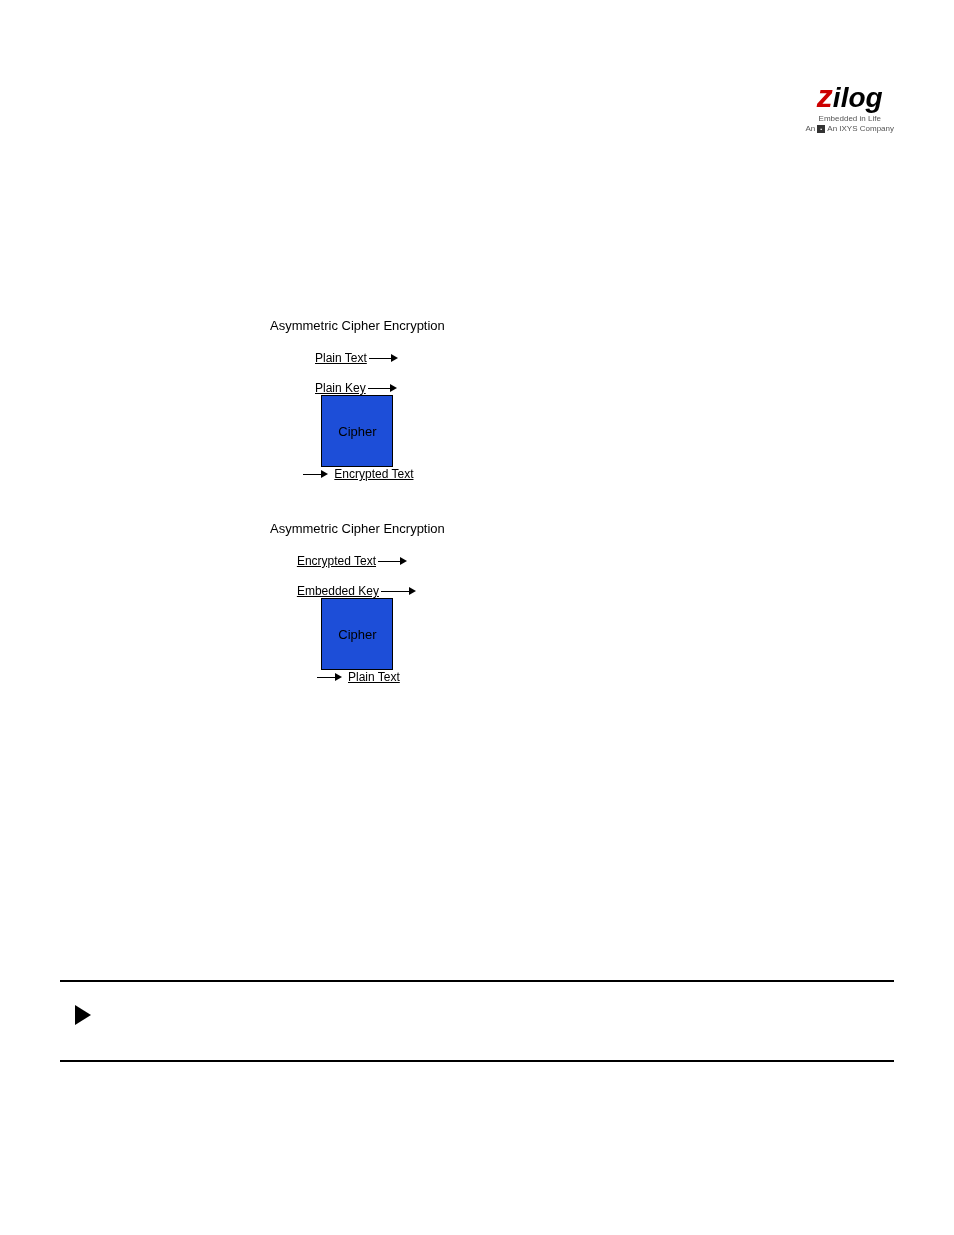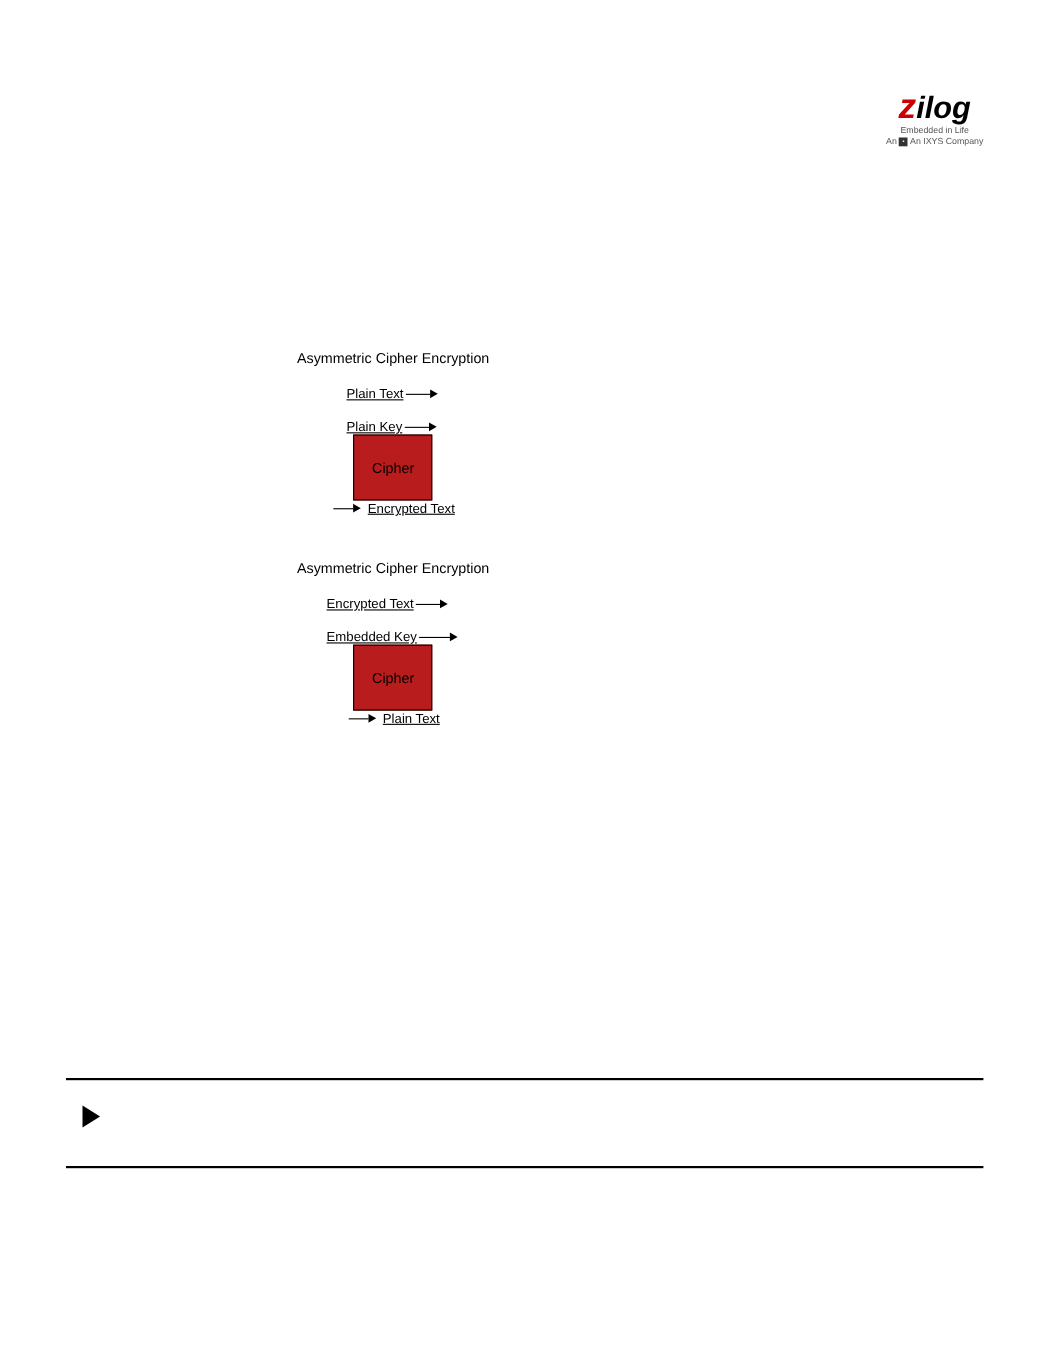--- a/index.html
+++ b/index.html
@@ -81,28 +81,28 @@
     
     .section-title {
       font-size: 13px;
       color: #000;
       margin-bottom: 18px;
     }
 
     
     .cipher-box {
       width: 72px;
-      height: 60px;
+      height: 72px;
       border: 1.5px solid #000;
       display: flex;
       align-items: center;
       justify-content: center;
       font-size: 13px;
       font-weight: normal;
-      background: #b91c1c;
+      background: #1d4ed8;
       margin: 0 8px;
     }
 
     
     .diagram-section {
       margin-bottom: 40px;
     }
 
     
     .bottom-line-top {

